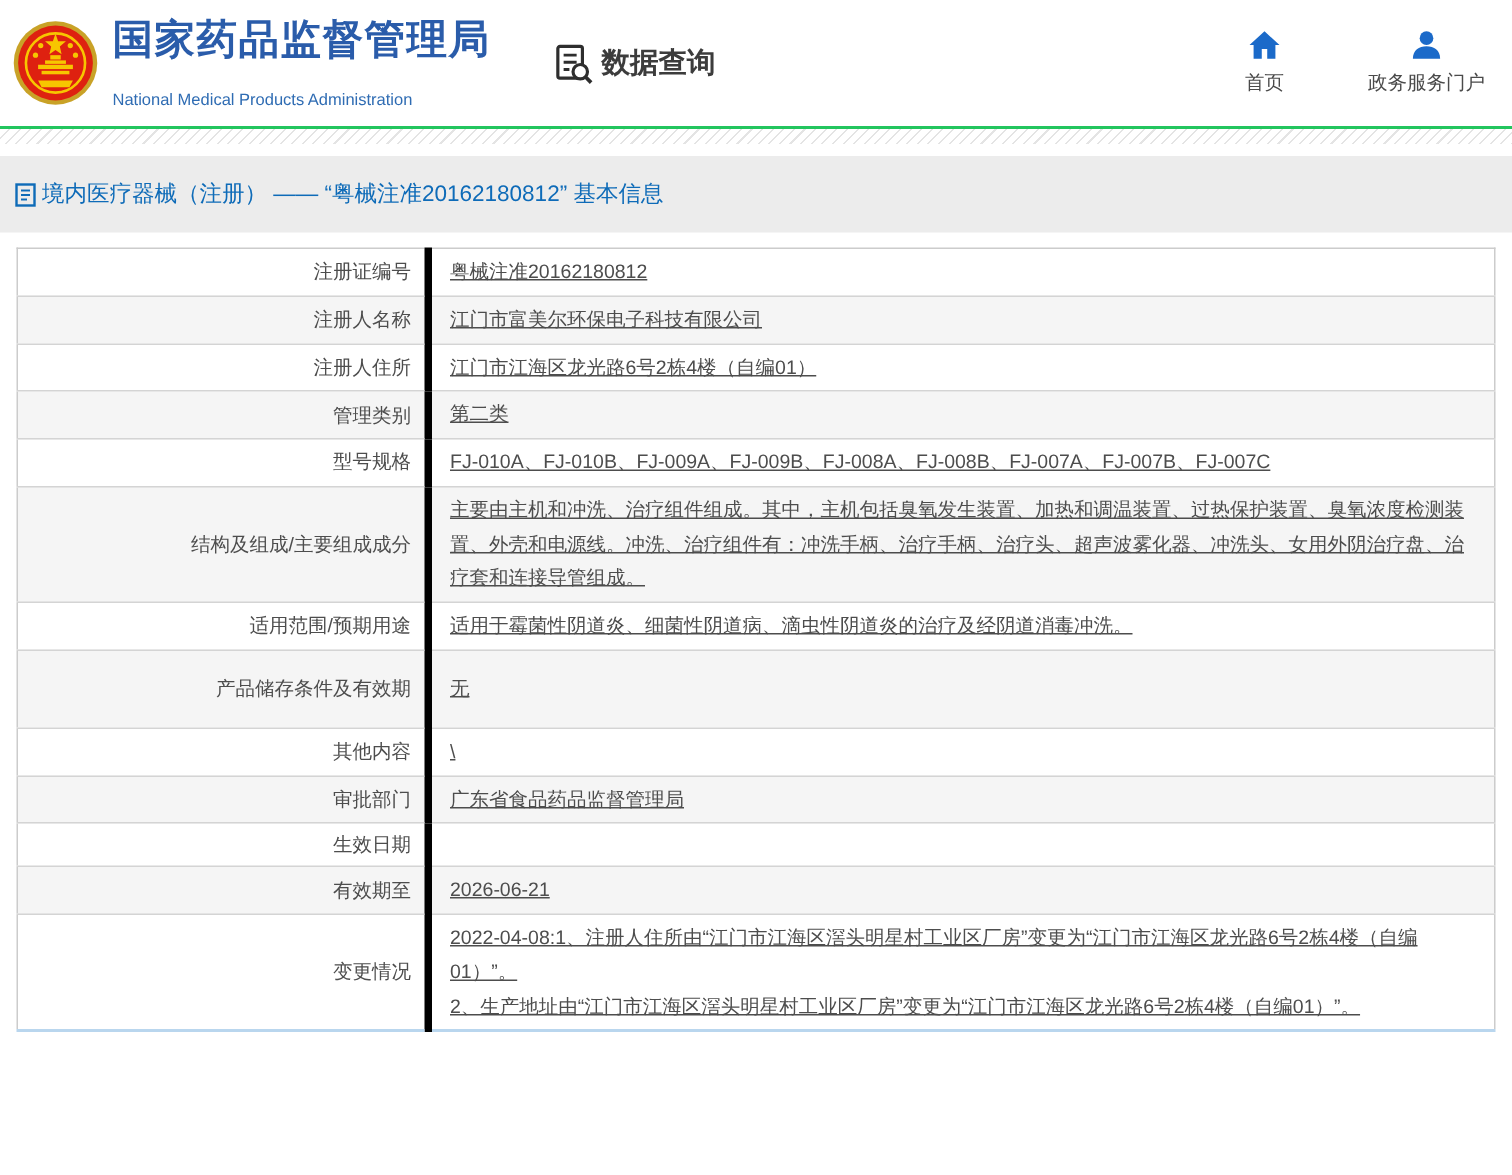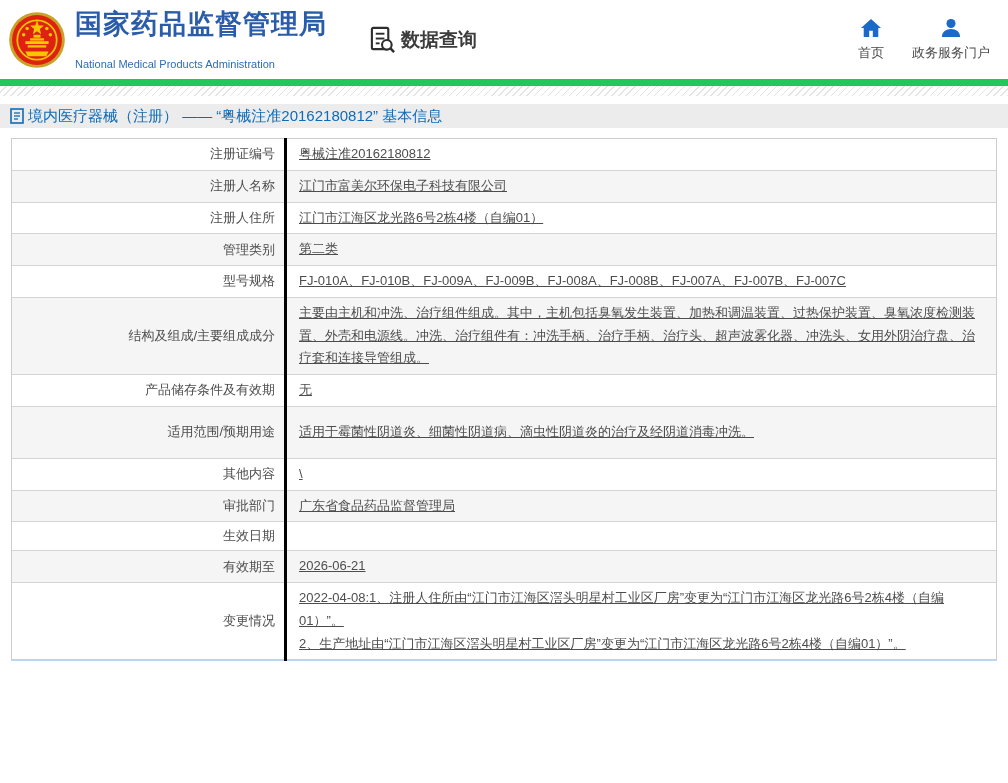--- a/index.html
+++ b/index.html
@@ -1,46 +1,46 @@
 <!DOCTYPE html>
 <html><head>
 <meta charset="utf-8">
 <style>
   * { margin:0; padding:0; box-sizing:border-box; }
   html,body { width:1008px; height:783px; overflow:hidden; background:#fff;
     font-family:"Liberation Sans","DejaVu Sans",sans-serif; }
 
   
   .header { display:flex; align-items:center; height:86px; padding:0 18px 0 8px;
-    border-bottom:7px solid #22c55e; background:#fff; }
+    border-bottom:2px solid #22c55e; background:#fff; }
   .emblem { width:58px; height:58px; flex:0 0 auto; }
   .brand { margin-left:9px; }
   .brand-cn { font-size:27px; font-weight:bold; color:#2a5caa; letter-spacing:1px; line-height:1.15; }
   .brand-en { font-size:11px; color:#2f6cb3; margin-top:18px; }
   .query { display:flex; align-items:center; margin-left:42px; cursor:pointer; }
   .query-label { font-size:19px; font-weight:600; color:#3c3c3c; margin-left:5px; }
-  .top-nav { margin-left:auto; display:flex; gap:28px;align-items:flex-end; }
+  .top-nav { margin-left:auto; display:flex; gap:56px;align-items:flex-end; }
   .nav-item { display:flex; flex-direction:column; align-items:center; cursor:pointer; }
   .nav-item .nav-label { font-size:13px; color:#4a4a4a; margin-top:6px; }
 
   
   .stripe-band { height:10px; margin-top:0;
     background:repeating-linear-gradient(135deg,#ffffff 0 4px,#e4e4e4 4px 5px); }
-  .breadcrumb { margin-top:8px; height:24px; background:#ececec; display:flex;
+  .breadcrumb { margin-top:8px; height:51px; background:#ececec; display:flex;
     align-items:center; padding-left:10px; font-size:15px; color:#0e6bb8; }
   .breadcrumb .doc-icon { margin-right:4px; display:inline-flex; }
 
   
   table.info { width:986px; margin:10px 11px 0 11px; border-collapse:collapse;
     font-size:13px; color:#4d4d4d; border:1px solid #cccccc; border-bottom:2px solid #b9d6ee; }
   table.info tr { border-top:1px solid #d4d4d4; }
   table.info tr:first-child { border-top:none; }
   table.info tr:nth-child(even) { background:#f5f5f5; }
   table.info th { width:274px; font-weight:400; text-align:right;
-    padding:4px 9px 4px 6px; border-right:3px solid #000000; height:29px; }
+    padding:4px 9px 4px 6px; border-right:5px solid #000000; height:29px; }
   table.info td { padding:4px 10px 4px 12px; line-height:1.75; white-space:pre-line;text-decoration:underline; }
   table.info tr:nth-child(8)  { height:52px; }
   table.info tr:nth-child(13) { height:49px; }
   table.info tr:nth-child(18) { height:70px; }
 </style>
 </head>
 <body>
 
 <div class="header">
   <svg class="emblem" viewBox="0 0 100 100">
@@ -124,26 +124,26 @@
       </tr>
       <tr>
         <th>型号规格</th>
         <td>FJ-010A、FJ-010B、FJ-009A、FJ-009B、FJ-008A、FJ-008B、FJ-007A、FJ-007B、FJ-007C</td>
       </tr>
       <tr>
         <th>结构及组成/主要组成成分</th>
         <td>主要由主机和冲洗、治疗组件组成。其中，主机包括臭氧发生装置、加热和调温装置、过热保护装置、臭氧浓度检测装置、外壳和电源线。冲洗、治疗组件有：冲洗手柄、治疗手柄、治疗头、超声波雾化器、冲洗头、女用外阴治疗盘、治疗套和连接导管组成。</td>
       </tr>
       <tr>
+        <th>适用范围/预期用途</th>
+        <td>适用于霉菌性阴道炎、细菌性阴道病、滴虫性阴道炎的治疗及经阴道消毒冲洗。</td>
+      </tr>
+      <tr>
         <th>产品储存条件及有效期</th>
         <td>无</td>
-      </tr>
-      <tr>
-        <th>适用范围/预期用途</th>
-        <td>适用于霉菌性阴道炎、细菌性阴道病、滴虫性阴道炎的治疗及经阴道消毒冲洗。</td>
       </tr>
       <tr>
         <th>其他内容</th>
         <td>\</td>
       </tr>
       <tr>
         <th>审批部门</th>
         <td>广东省食品药品监督管理局</td>
       </tr>
       <tr>

